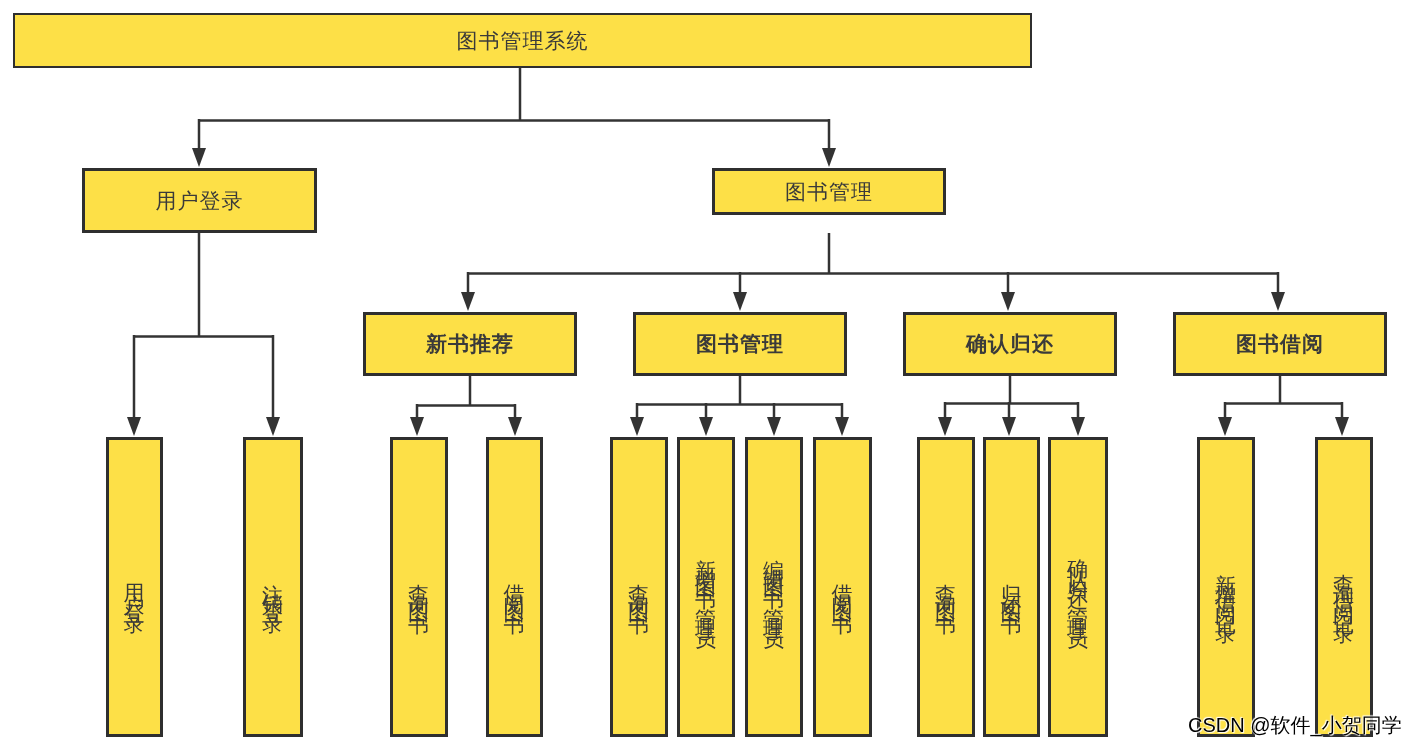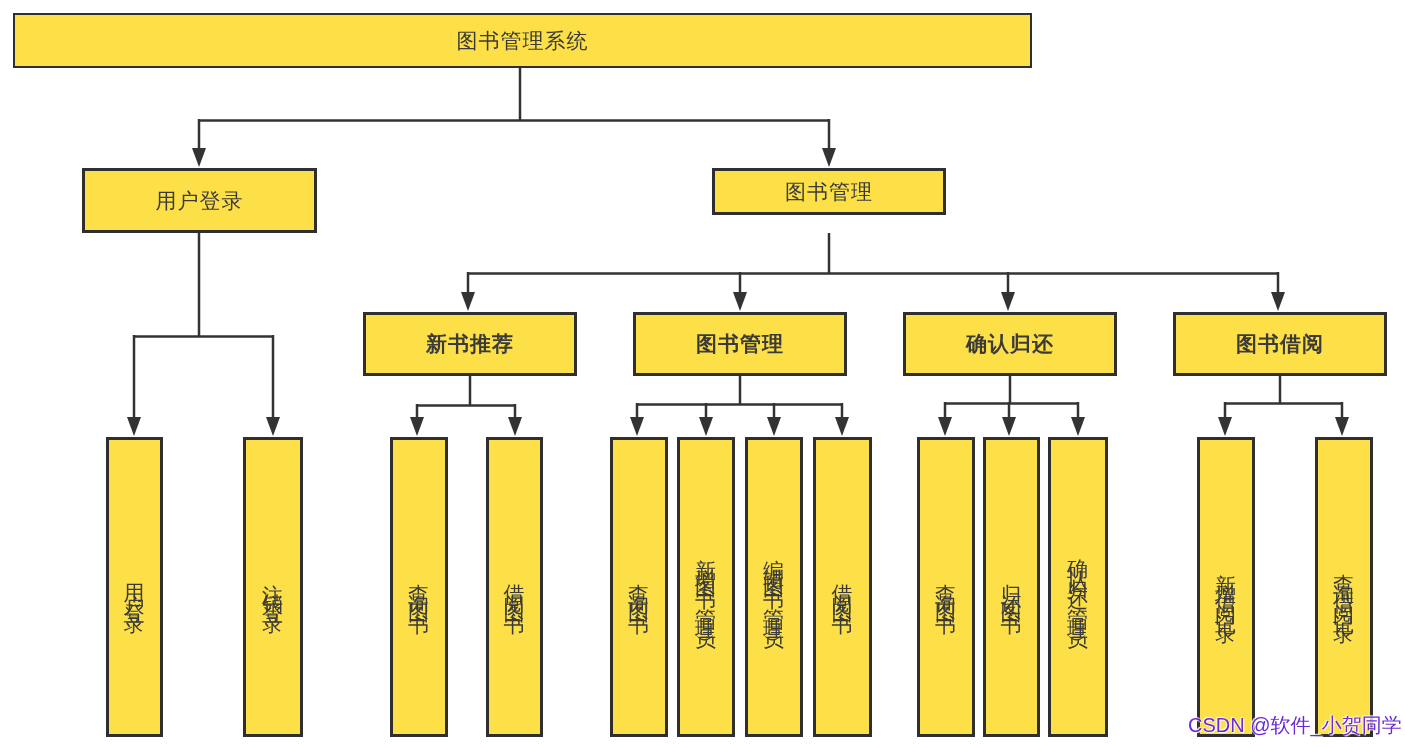--- a/index.html
+++ b/index.html
@@ -62,21 +62,21 @@
   .leaf10 { left: 983px;  width: 57px; }
   .leaf11 { left: 1048px; width: 60px; }
   .leaf12 { left: 1197px; width: 58px; }
   .leaf13 { left: 1315px; width: 58px; }
   .watermark {
     position: absolute;
     left: 1188px;
     top: 712px;
     z-index: 5;
     font-size: 20px;
-    color: #6d28d9;
+    color: #000000;
     white-space: nowrap;
     text-shadow: 0 0 2px #ffffff, 1px 1px 1px #ffffff, -1px -1px 1px #ffffff;
   }
 </style>
 </head>
 <body>
 
 <div class="canvas">
 
   <svg class="connector-layer" viewBox="0 0 1405 747" xmlns="http://www.w3.org/2000/svg">

